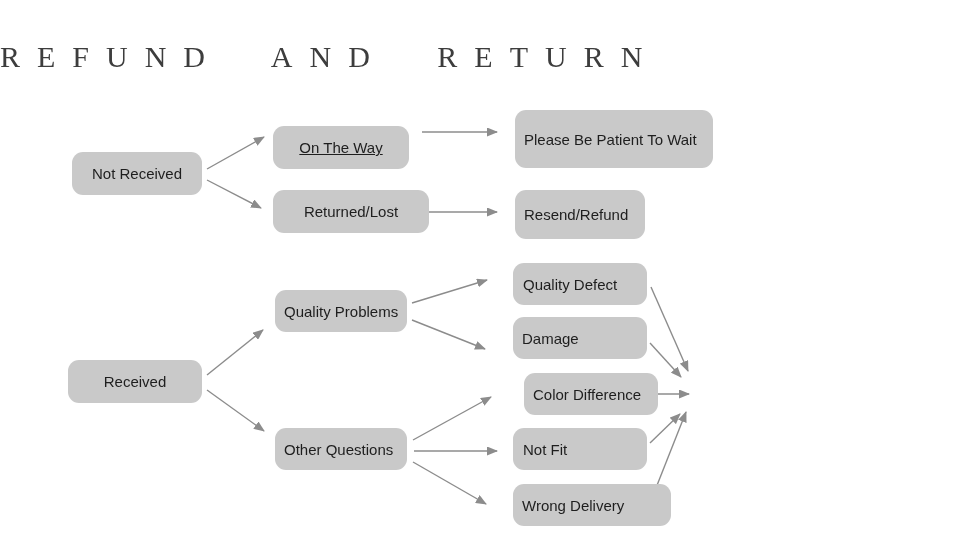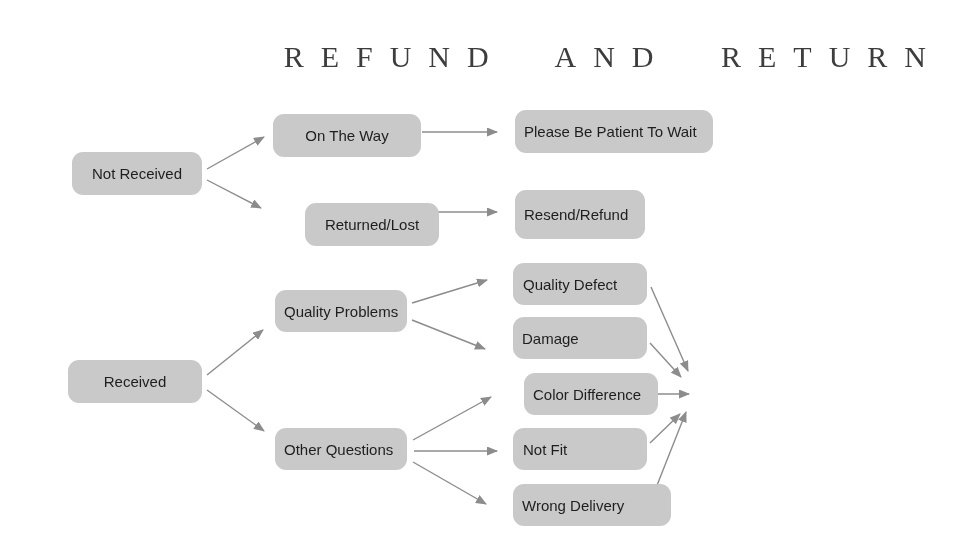--- a/index.html
+++ b/index.html
@@ -19,21 +19,21 @@
   .canvas{
     position:relative;
     width:960px;height:560px;
     background:var(--background);
   }
   .title{
     position:absolute;
     left:0; top:40px;
     width:960px;
     margin:0;
-    text-align:right;
+    text-align:left;
     font-family:"Liberation Serif", serif;
     font-size:30px;
     font-weight:500;
     letter-spacing:17px;
     word-spacing:26px;
     padding-right:17px;
     box-sizing:border-box;
     color:var(--title);
     white-space:nowrap;
   }
@@ -91,23 +91,23 @@
     <line x1="414" y1="451" x2="497" y2="451" marker-end="url(#arrowhead)"></line>
     <line x1="413" y1="462" x2="486" y2="504" marker-end="url(#arrowhead)"></line>
     <line x1="651" y1="287" x2="688" y2="371" marker-end="url(#arrowhead)"></line>
     <line x1="650" y1="343" x2="681" y2="377" marker-end="url(#arrowhead)"></line>
     <line x1="650" y1="394" x2="689" y2="394" marker-end="url(#arrowhead)"></line>
     <line x1="650" y1="443" x2="680" y2="414" marker-end="url(#arrowhead)"></line>
     <line x1="650" y1="503" x2="686" y2="412" marker-end="url(#arrowhead)"></line>
   </svg>
 
   <div class="node center" style="left:72px;  top:152px; width:130px; height:43px;">Not Received</div>
-  <div class="node center" style="left:273px; top:114px; width:148px; height:43px;">On The Way</div>
-  <div class="node center" style="left:273px; top:203px; width:134px; height:43px;margin-left:32px;">Returned/Lost</div>
-  <div class="node" style="left:515px; top:110px; width:198px; height:43px;">Please Be Patient To Wait</div>
+  <div class="node center" style="left:273px; top:126px; width:136px; height:43px;text-decoration:underline;">On The Way</div>
+  <div class="node center" style="left:273px; top:190px; width:156px; height:43px;">Returned/Lost</div>
+  <div class="node" style="left:515px; top:110px; width:198px; height:58px;">Please Be Patient To Wait</div>
   <div class="node" style="left:515px; top:190px; width:130px; height:49px;">Resend/Refund</div>
 
   <div class="node center" style="left:68px;  top:360px; width:134px; height:43px;">Received</div>
   <div class="node" style="left:275px; top:290px; width:132px; height:42px;">Quality Problems</div>
   <div class="node" style="left:275px; top:428px; width:132px; height:42px;">Other Questions</div>
 
   <div class="node" style="left:513px; top:263px; width:134px; height:42px;padding-left:10px;">Quality Defect</div>
   <div class="node" style="left:513px; top:317px; width:134px; height:42px;">Damage</div>
   <div class="node" style="left:513px; top:373px; width:134px; height:42px;margin-left:11px;">Color Difference</div>
   <div class="node" style="left:513px; top:428px; width:134px; height:42px;padding-left:10px;">Not Fit</div>

